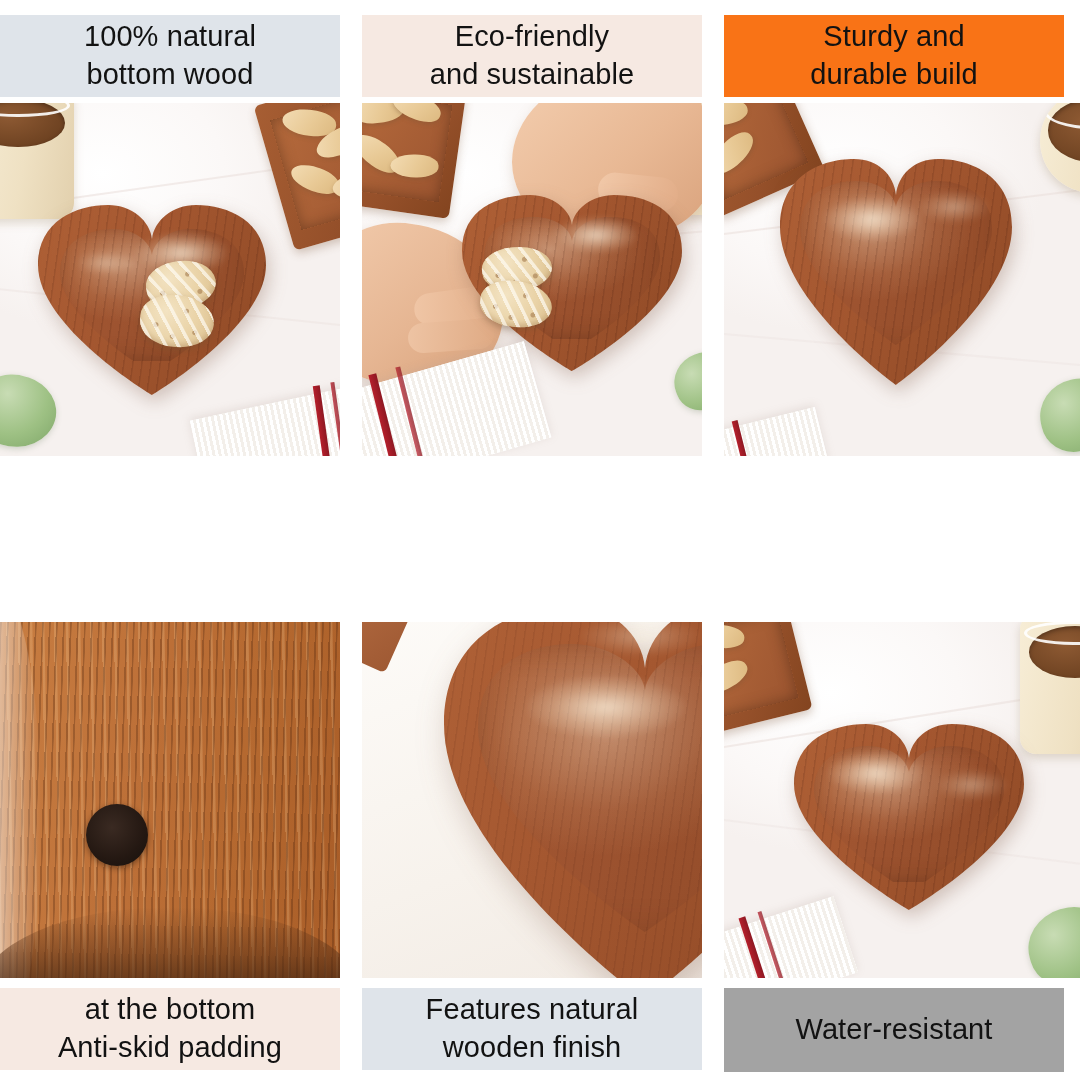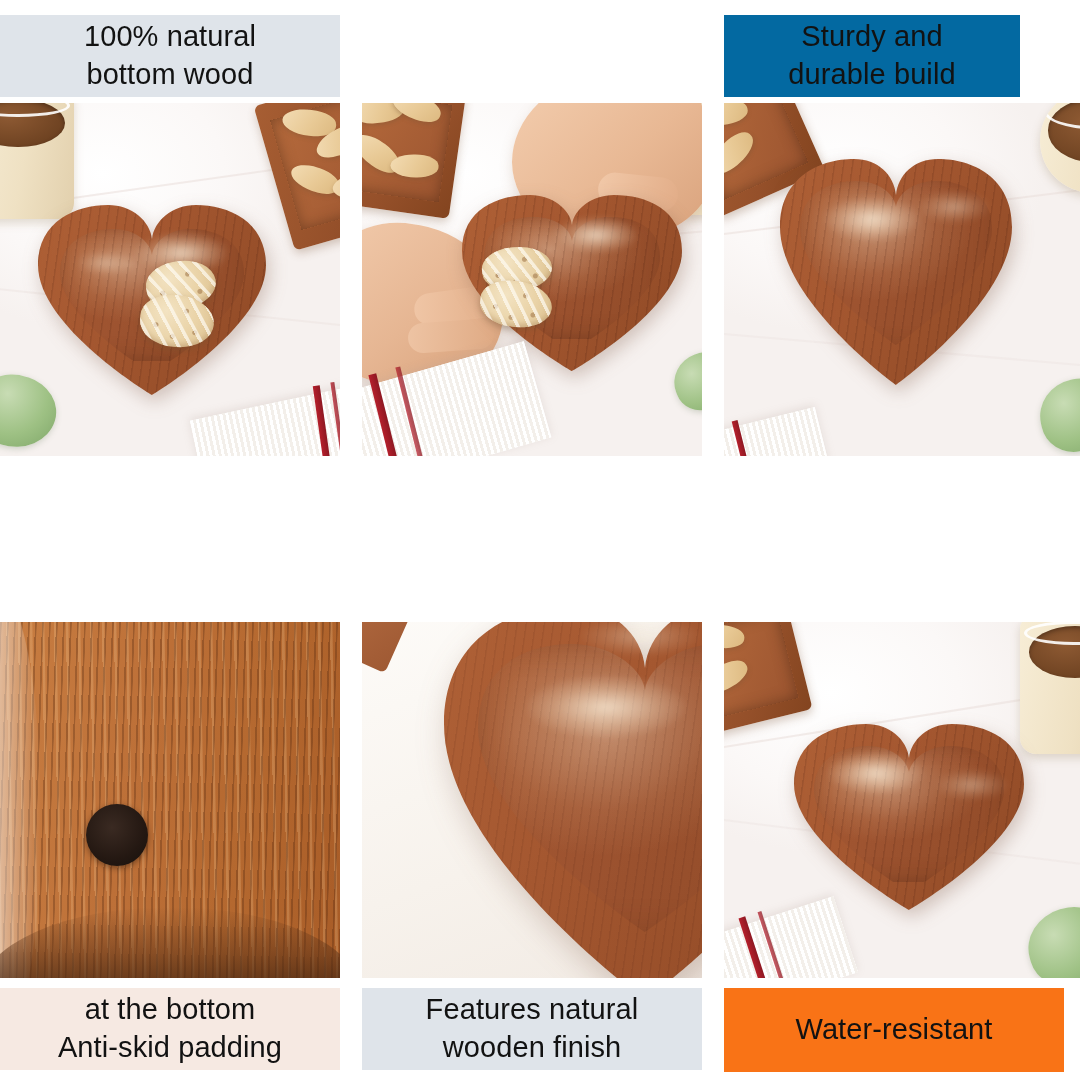--- a/index.html
+++ b/index.html
@@ -213,22 +213,28 @@
 
 <div class="sheet">
 
   <div class="caption" style="left:0px; top:15px; width:340px; height:82px; background:#dfe4ea;">
     <div>
       <span>100% natural</span>
       <span>bottom wood</span>
     </div>
   </div>
 
-
-  <div class="caption" style="left:724px; top:15px; width:296px; height:82px; background:#0369a1;">
+  <div class="caption" style="left:362px; top:15px; width:340px; height:82px; background:#f6e9e2;">
+    <div>
+      <span>Eco-friendly</span>
+      <span>and sustainable</span>
+    </div>
+  </div>
+
+  <div class="caption" style="left:724px; top:15px; width:340px; height:82px; background:#f97316;">
     <div>
       <span>Sturdy and</span>
       <span>durable build</span>
     </div>
   </div>
 
   <div class="photo" style="left:0px; top:103px; width:340px; height:353px;">
     <div class="scene">
       <div class="marble"></div>
       <div class="vein" style="left:-10%; top:22%; width:130%; height:2px; transform:rotate(-8deg);"></div>
@@ -444,19 +450,19 @@
     </div>
   </div>
 
   <div class="caption" style="left:362px; top:988px; width:340px; height:82px; background:#dfe4ea;">
     <div>
       <span>Features natural</span>
       <span>wooden finish</span>
     </div>
   </div>
 
-  <div class="caption" style="left:724px; top:988px; width:340px; height:84px; background:#f97316;">
+  <div class="caption" style="left:724px; top:988px; width:340px; height:84px; background:#a3a3a3;">
     <div>
       <span>Water-resistant</span>
     </div>
   </div>
 
 </div>
 
 </body></html>

